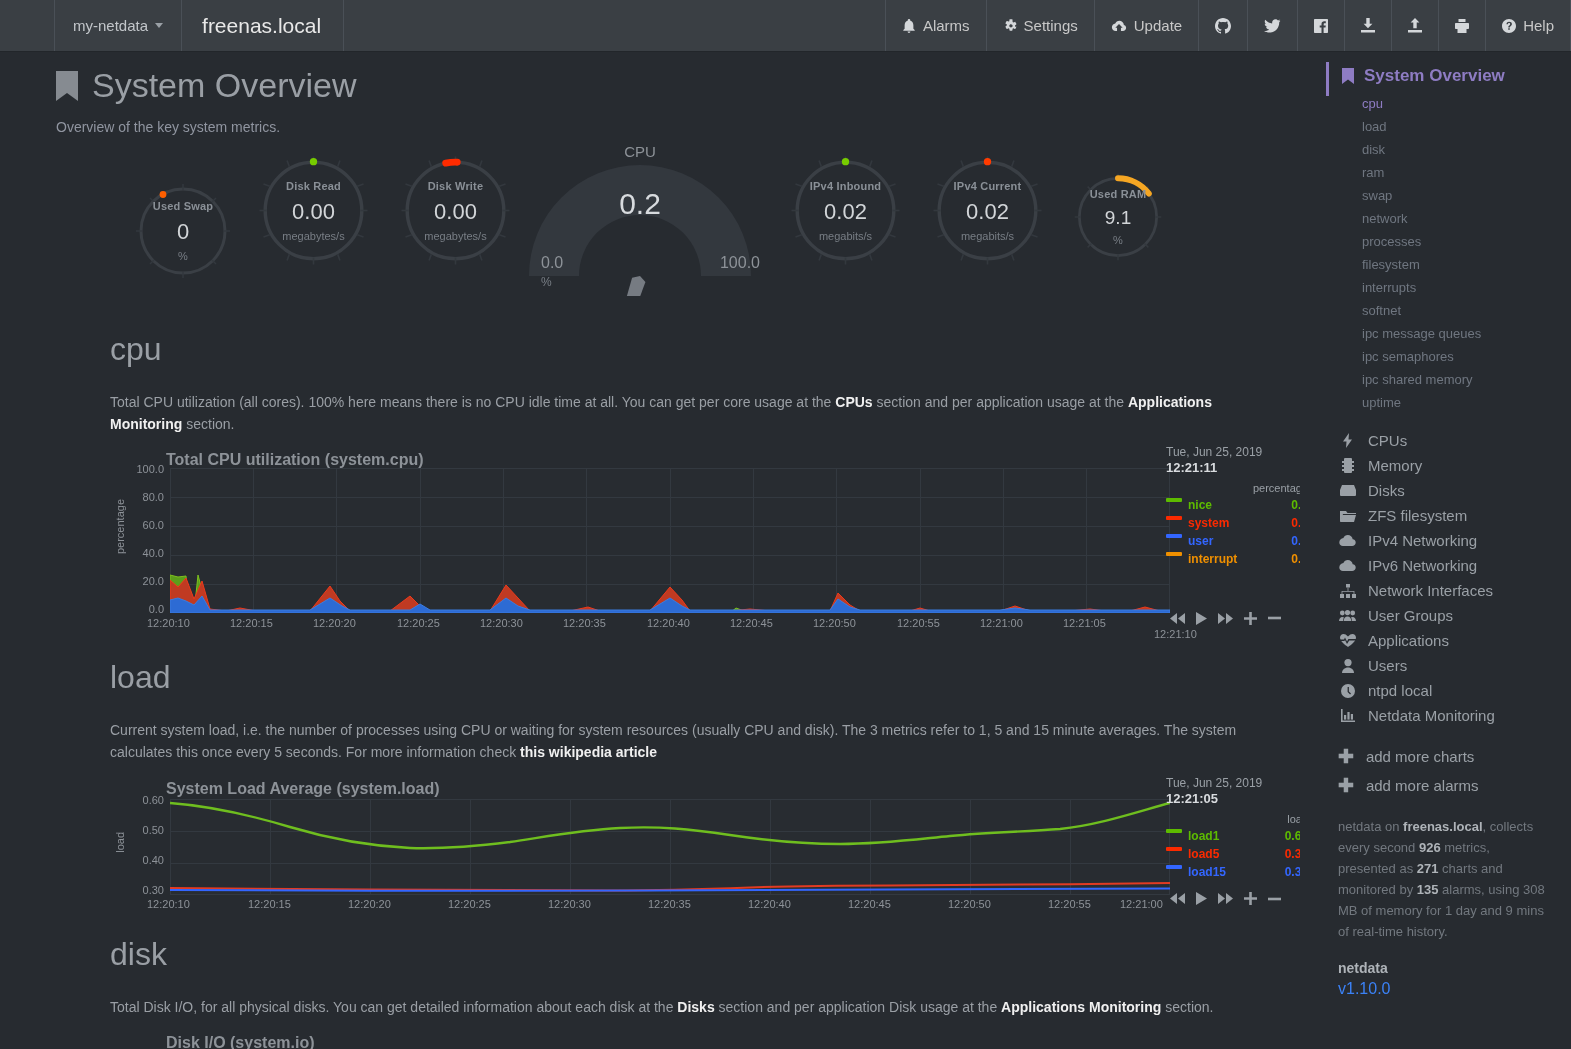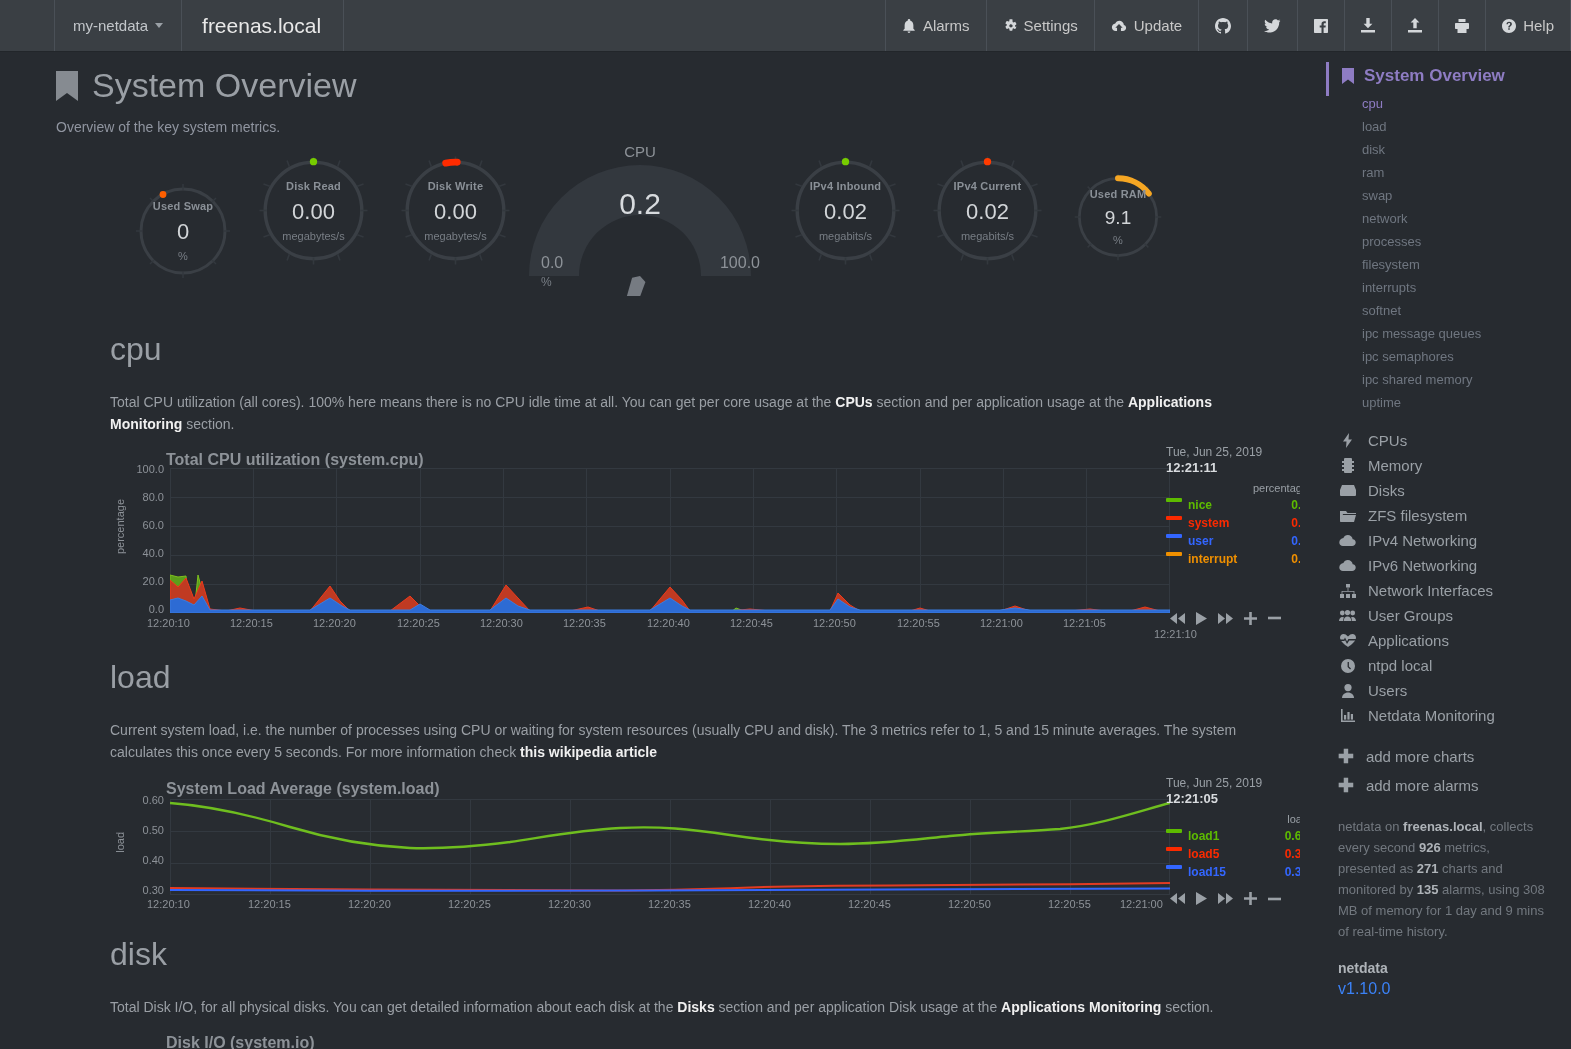--- a/index.html
+++ b/index.html
@@ -822,34 +822,34 @@
     <span class="ic">
         <svg width="16" height="13" viewBox="0 0 16 13">
           <path d="M8 13S0 8 0 3.8C0 1.7 1.6 0 3.6 0 5 0 6.4.8 8 2.6 9.6.8 11 0 12.4 0 14.4 0 16 1.7 16 3.8 16 8 8 13 8 13z"></path>
           <path d="M0 5.6h4l1-2 2 4 1.4-2.6H16v1.4H9.2L7 10 5 6l-.6 1H0z" fill="#272b30"></path>
         </svg>
       </span>
     <span>Applications</span>
   </div>
   <div class="sb-item">
     <span class="ic">
-        <svg width="14" height="14" viewBox="0 0 14 14">
-          <path d="M7 0a7 7 0 1 0 0 14A7 7 0 0 0 7 0zm.9 7.4L10 9.5l-.9.9-2.5-2.5V3h1.3z"></path>
-        </svg>
-      </span>
-    <span>ntpd local</span>
-  </div>
-  <div class="sb-item">
-    <span class="ic">
         <svg width="12" height="14" viewBox="0 0 12 14">
           <circle cx="6" cy="3.6" r="3.6"></circle>
           <path d="M0 14c0-3.3 2.7-5.6 6-5.6s6 2.3 6 5.6z"></path>
         </svg>
       </span>
     <span>Users</span>
+  </div>
+  <div class="sb-item">
+    <span class="ic">
+        <svg width="14" height="14" viewBox="0 0 14 14">
+          <path d="M7 0a7 7 0 1 0 0 14A7 7 0 0 0 7 0zm.9 7.4L10 9.5l-.9.9-2.5-2.5V3h1.3z"></path>
+        </svg>
+      </span>
+    <span>ntpd local</span>
   </div>
   <div class="sb-item">
     <span class="ic">
         <svg width="14" height="13" viewBox="0 0 14 13">
           <path d="M0 0h1.6v11.4H14V13H0z"></path>
           <rect x="3" y="6" width="2.2" height="4.6"></rect>
           <rect x="6.4" y="3" width="2.2" height="7.6"></rect>
           <rect x="9.8" y="5" width="2.2" height="5.6"></rect>
         </svg>
       </span>

